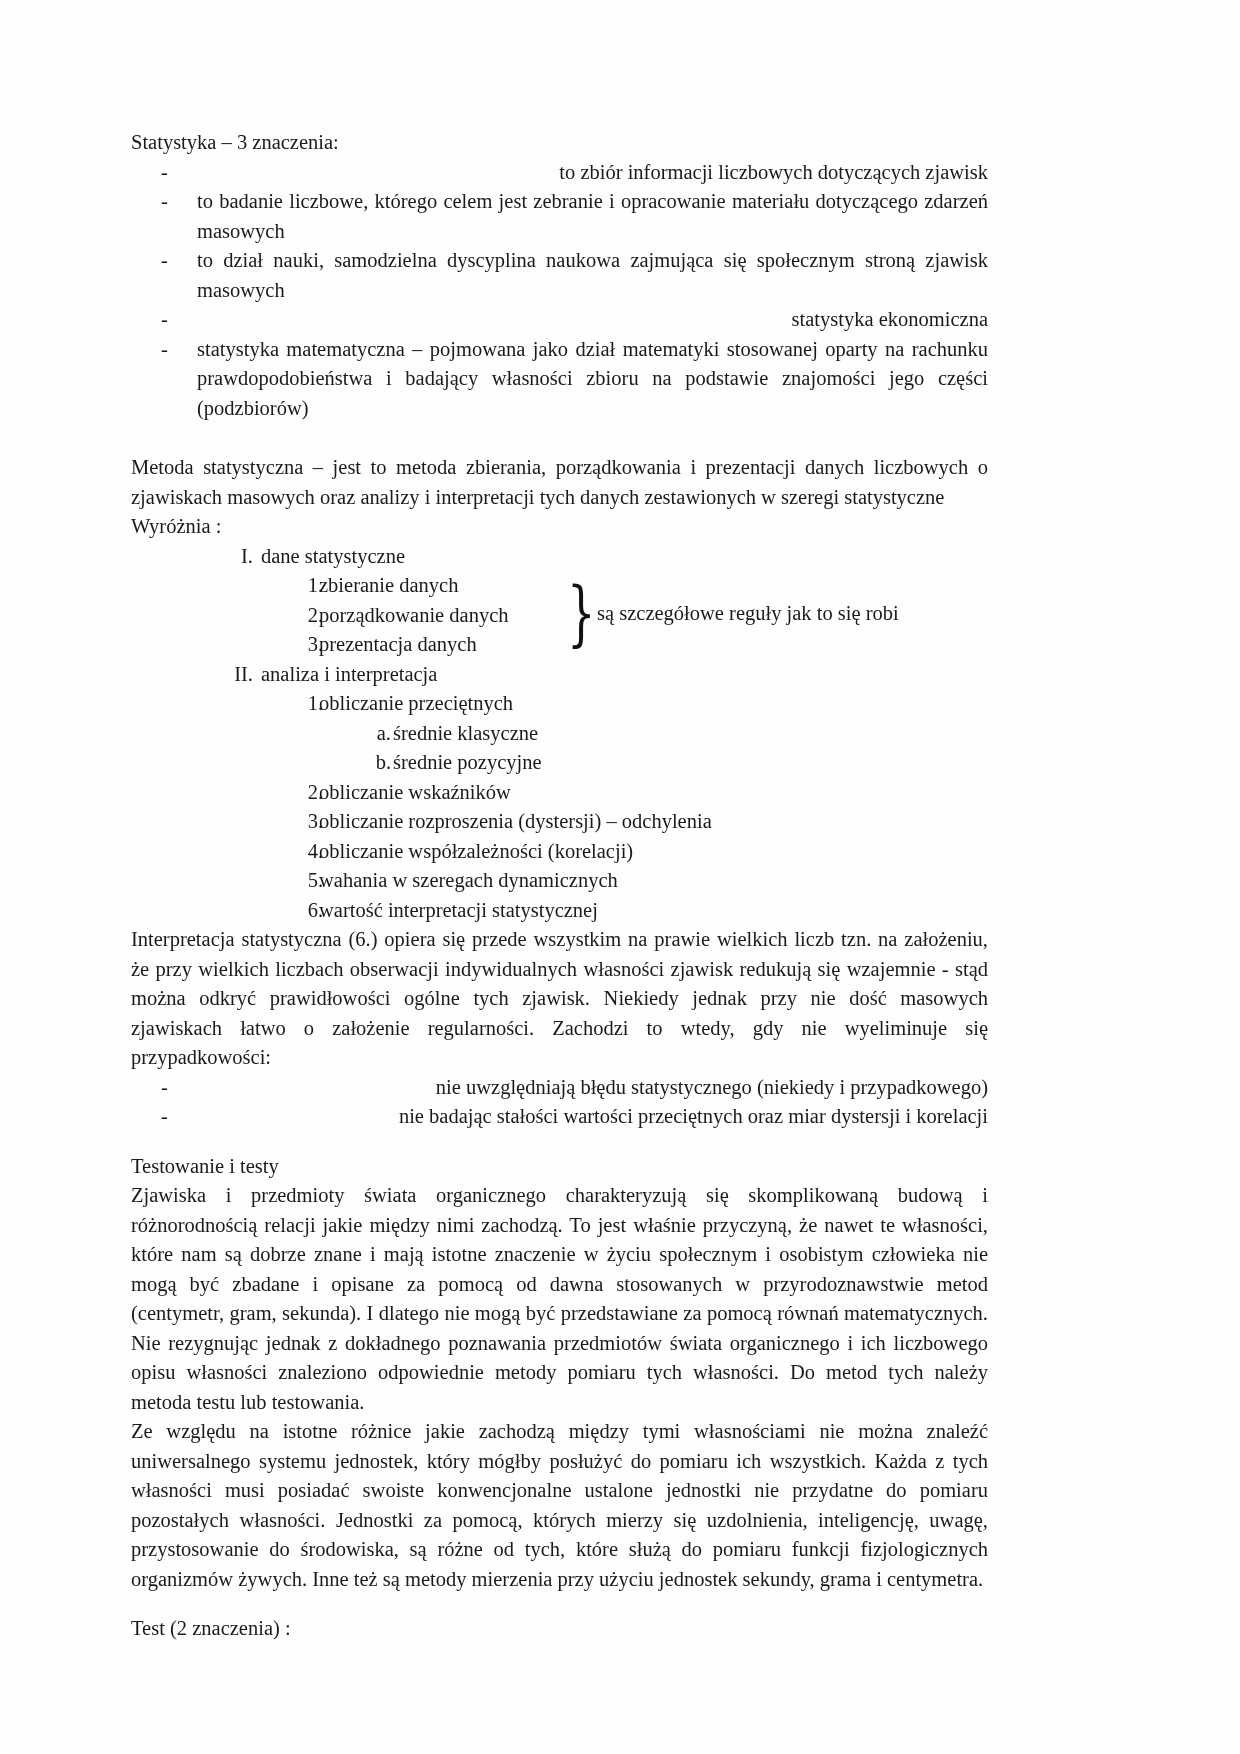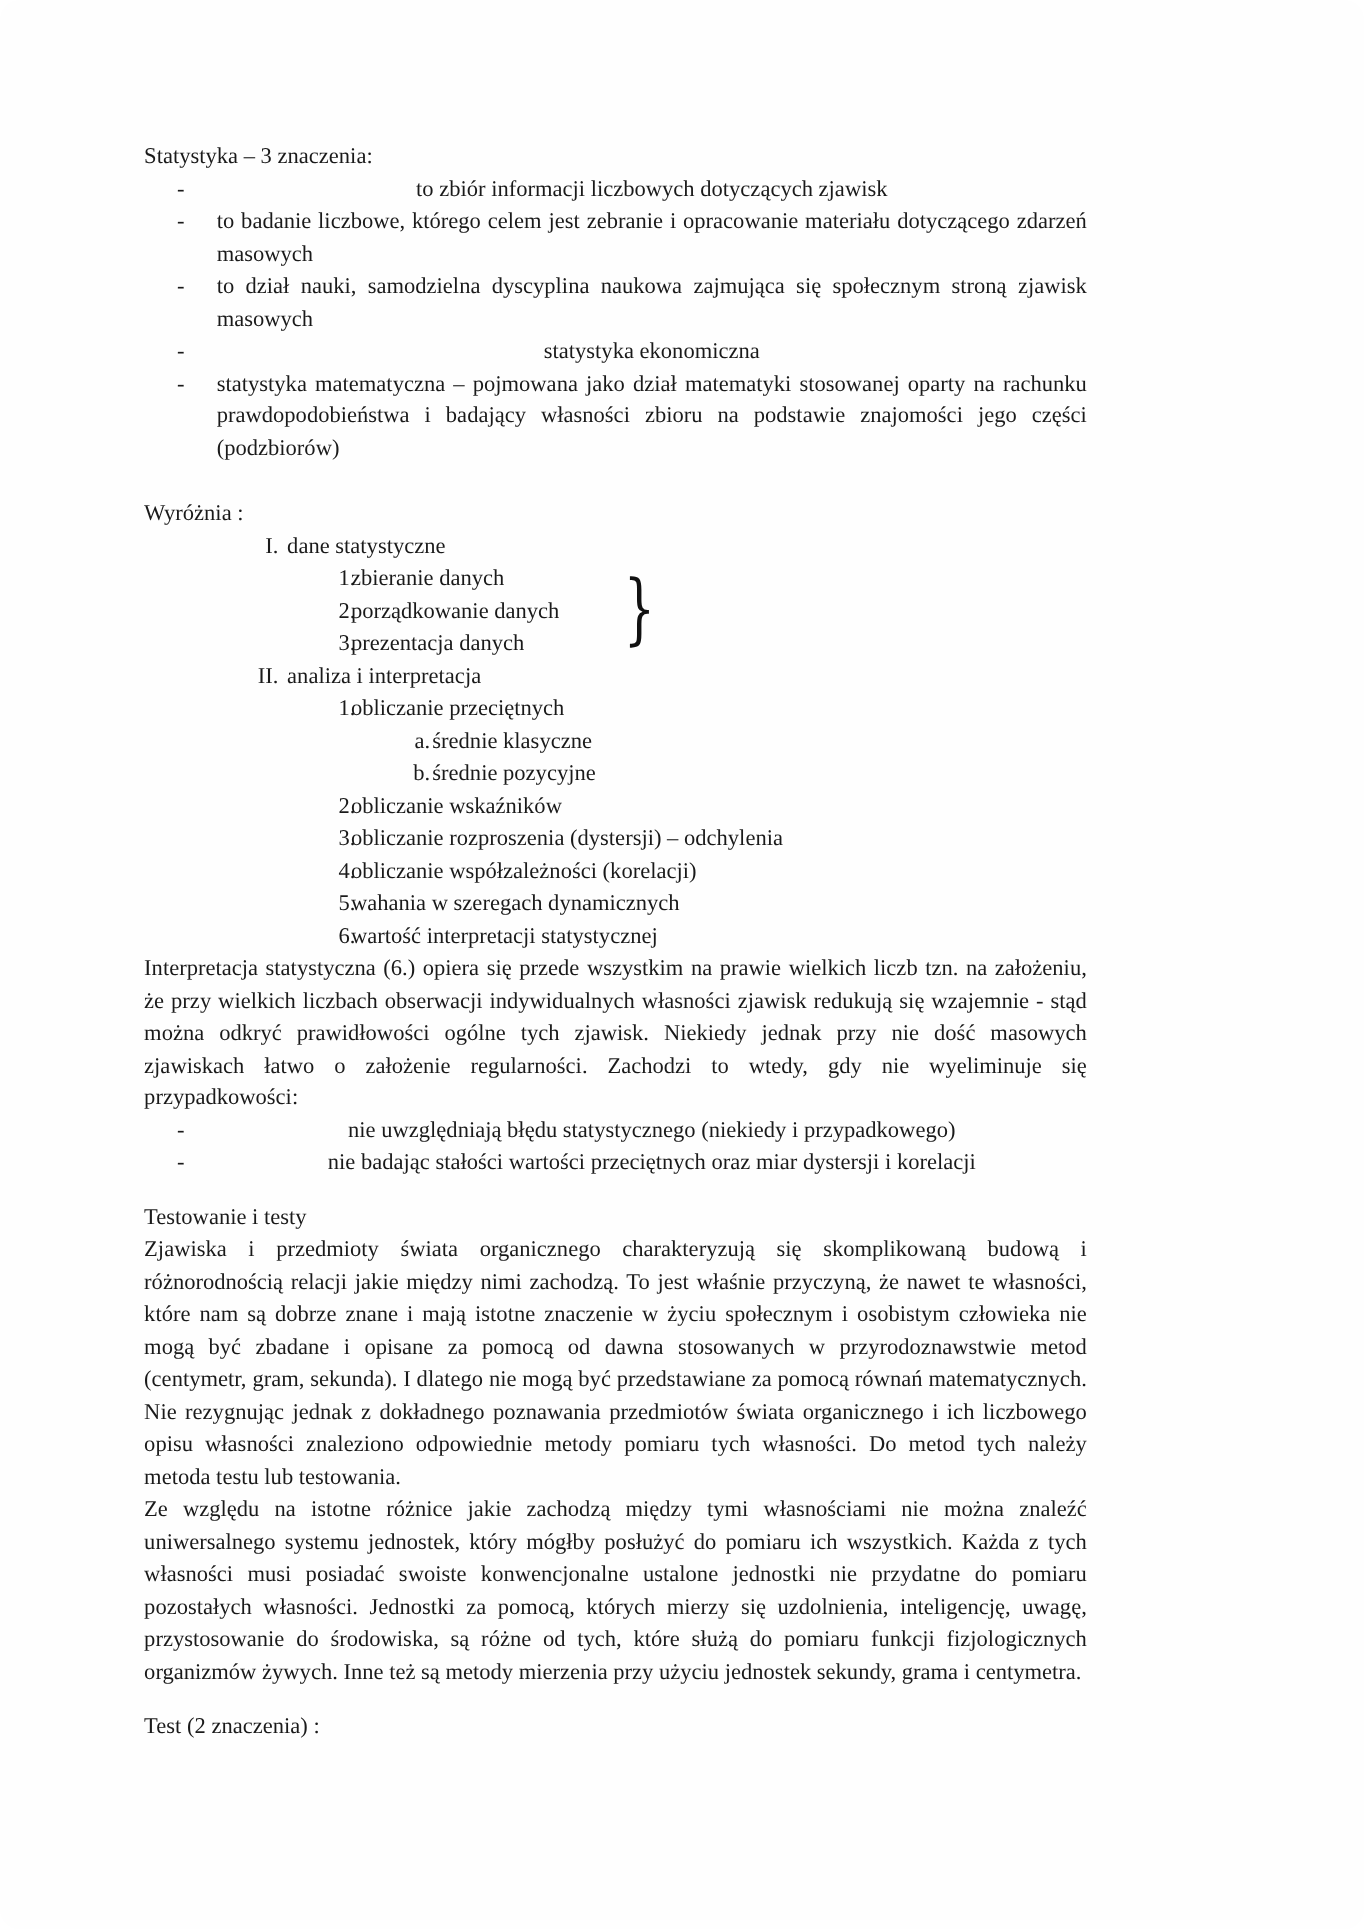--- a/index.html
+++ b/index.html
@@ -50,21 +50,21 @@
     line-height: 29.5px;
     text-align: justify;
     margin: 0;
   }
   ul.dash > li::before {
     content: "-";
     position: absolute;
     left: 30px;
     top: 0;
   }
-  ul.dash > li.nojust { text-align: center; }
+  ul.dash > li.nojust { text-align: right; }
 
   
   ol.roman {
     list-style: none;
     margin: 0;
     padding: 0;
   }
   ol.roman > li {
     position: relative;
     padding-left: 130px;
@@ -159,20 +159,21 @@
     </ul>
 
 
     <ul class="dash">
       <li class="nojust">statystyka ekonomiczna</li>
       <li>statystyka matematyczna – pojmowana jako dział matematyki stosowanej oparty na rachunku prawdopodobieństwa i badający własności zbioru na podstawie znajomości jego części (podzbiorów)</li>
     </ul>
 
     <div class="spacer-lg"></div>
 
+    <p class="para">Metoda statystyczna – jest to metoda zbierania, porządkowania i prezentacji danych liczbowych o zjawiskach masowych oraz analizy i interpretacji tych danych zestawionych w szeregi statystyczne</p>
     <div class="line">Wyróżnia :</div>
 
     <ol class="roman">
       <li>
         <span class="marker">I.</span>
         <span>dane statystyczne</span>
       </li>
     </ol>
 
     <div class="brace-wrap">
@@ -184,20 +185,21 @@
         <li>
           <span class="marker">2.</span>
           <span>porządkowanie danych</span>
         </li>
         <li>
           <span class="marker">3.</span>
           <span>prezentacja danych</span>
         </li>
       </ol>
       <span class="brace">}</span>
+      <span class="brace-note">są szczegółowe reguły jak to się robi</span>
     </div>
 
     <ol class="roman">
       <li>
         <span class="marker">II.</span>
         <span>analiza i interpretacja</span>
       </li>
     </ol>
 
     <ol class="dec">

